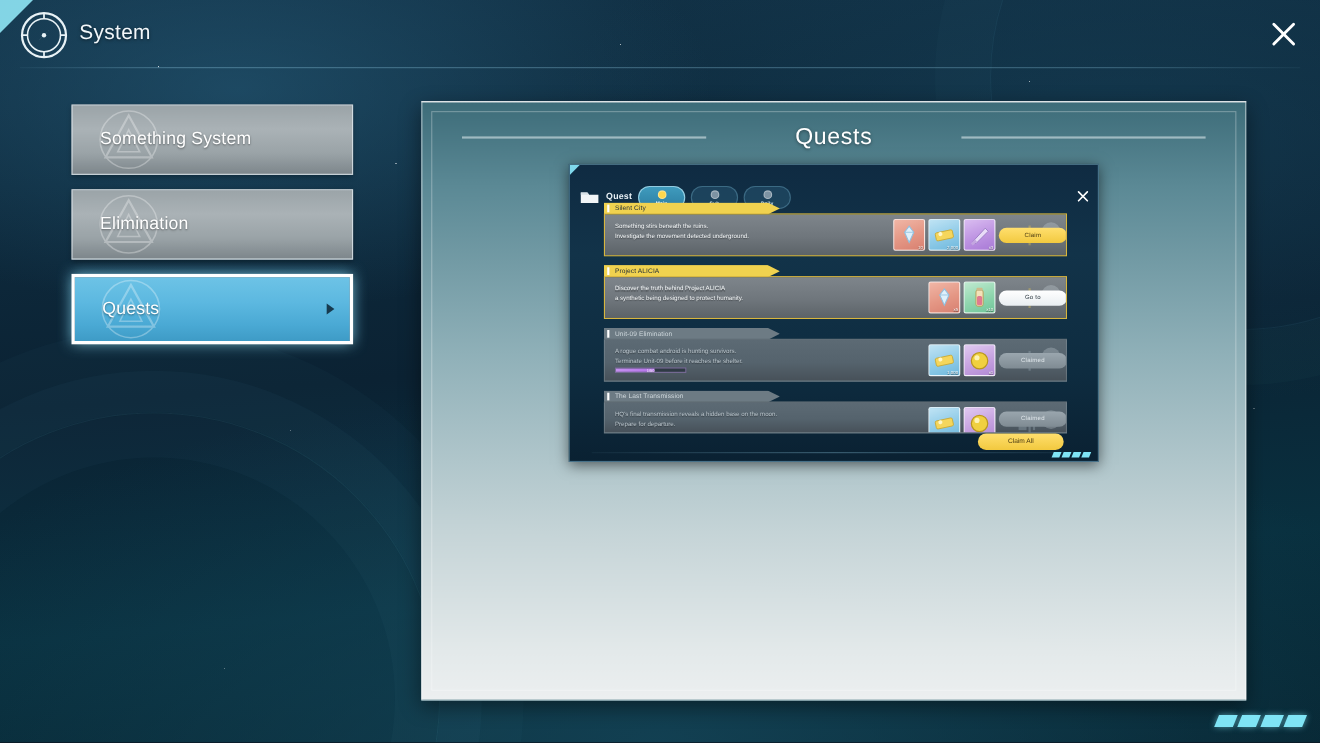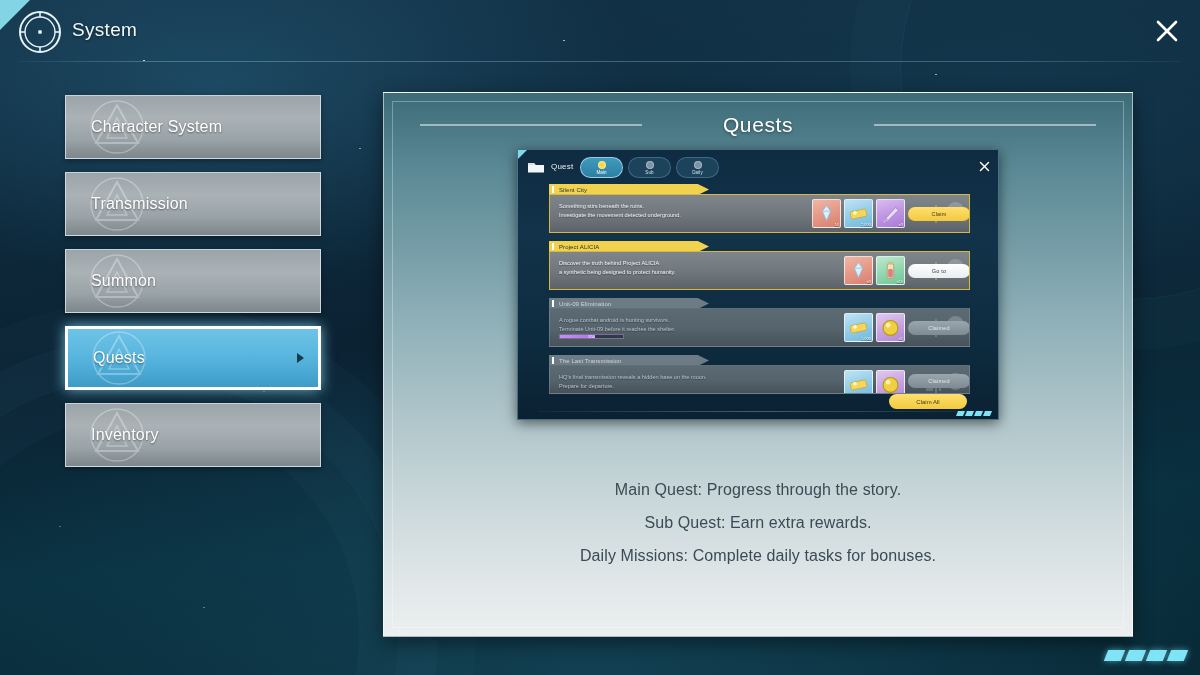--- a/index.html
+++ b/index.html
@@ -134,21 +134,21 @@
     position:absolute; left:133px; top:56px; width:482px; height:271px;
     background:linear-gradient(180deg,#0f2b42 0%, #123349 30%, #0e2c40 70%, #0a2132 100%);
     border:1px solid rgba(140,200,225,.45);
     box-shadow:0 3px 12px rgba(0,0,0,.55);
     overflow:hidden;
   }
   .qm-corner {
     position:absolute; left:0; top:0; width:0; height:0;
     border-left:9px solid #7fd8ec; border-bottom:9px solid transparent;
   }
-  .qm-head { position:absolute; left:0; top:4px; width:100%; height:27px; }
+  .qm-head { position:absolute; left:0; top:16px; width:100%; height:27px;font-weight:bold; }
   .qm-folder { position:absolute; left:9px; top:6px; width:18px; height:14px; }
   .qm-title {
     position:absolute; left:33px; top:8px;
     font-size:8px; color:#e7eff4; letter-spacing:.2px;
   }
   .qm-tabs { position:absolute; left:62px; top:3px; display:flex; gap:5px; }
   .qm-tab {
     width:43px; height:21px; border-radius:11px;
     background:rgba(30,70,96,.85); border:1px solid rgba(120,180,205,.35);
     display:flex; flex-direction:column; align-items:center; justify-content:center;
@@ -339,67 +339,47 @@
 
 
   <div class="side-item">
     <div class="mark">
       <svg width="62" height="58" viewBox="0 0 62 58">
         <circle cx="31" cy="29" r="26" fill="none" stroke="#ffffff" stroke-width="1.4"></circle>
         <path d="M31 7 L52 45 L10 45 Z" fill="none" stroke="#ffffff" stroke-width="2"></path>
         <path d="M31 20 L41 40 L21 40 Z" fill="none" stroke="#ffffff" stroke-width="1.4"></path>
       </svg>
     </div>
-    <div class="label">Character System</div>
+    <div class="label">Something System</div>
   </div>
 
   <div class="side-item">
     <div class="mark">
       <svg width="62" height="58" viewBox="0 0 62 58">
         <circle cx="31" cy="29" r="26" fill="none" stroke="#ffffff" stroke-width="1.4"></circle>
         <path d="M31 7 L52 45 L10 45 Z" fill="none" stroke="#ffffff" stroke-width="2"></path>
         <path d="M31 20 L41 40 L21 40 Z" fill="none" stroke="#ffffff" stroke-width="1.4"></path>
       </svg>
     </div>
-    <div class="label">Transmission</div>
+    <div class="label">Elimination</div>
   </div>
 
-  <div class="side-item">
-    <div class="mark">
-      <svg width="62" height="58" viewBox="0 0 62 58">
-        <circle cx="31" cy="29" r="26" fill="none" stroke="#ffffff" stroke-width="1.4"></circle>
-        <path d="M31 7 L52 45 L10 45 Z" fill="none" stroke="#ffffff" stroke-width="2"></path>
-        <path d="M31 20 L41 40 L21 40 Z" fill="none" stroke="#ffffff" stroke-width="1.4"></path>
-      </svg>
-    </div>
-    <div class="label">Summon</div>
-  </div>
 
   <div class="side-item active">
     <div class="mark">
       <svg width="62" height="58" viewBox="0 0 62 58">
         <circle cx="31" cy="29" r="26" fill="none" stroke="#ffffff" stroke-width="1.4"></circle>
         <path d="M31 7 L52 45 L10 45 Z" fill="none" stroke="#ffffff" stroke-width="2"></path>
         <path d="M31 20 L41 40 L21 40 Z" fill="none" stroke="#ffffff" stroke-width="1.4"></path>
       </svg>
     </div>
     <div class="label">Quests</div>
     <div class="arrow"></div>
   </div>
 
-  <div class="side-item">
-    <div class="mark">
-      <svg width="62" height="58" viewBox="0 0 62 58">
-        <circle cx="31" cy="29" r="26" fill="none" stroke="#ffffff" stroke-width="1.4"></circle>
-        <path d="M31 7 L52 45 L10 45 Z" fill="none" stroke="#ffffff" stroke-width="2"></path>
-        <path d="M31 20 L41 40 L21 40 Z" fill="none" stroke="#ffffff" stroke-width="1.4"></path>
-      </svg>
-    </div>
-    <div class="label">Inventory</div>
-  </div>
 
 </div>
 
 <div class="content">
   <div class="content-inner"></div>
 
   <div class="title-rule left"></div>
   <div class="panel-title">Quests</div>
   <div class="title-rule right"></div>
 
@@ -605,25 +585,20 @@
     <div class="claim-all">Claim All</div>
     <div class="qm-bottom-rule"></div>
     <div class="qm-chevrons">
       <i></i>
         <i></i>
         <i></i>
         <i></i>
     </div>
   </div>
 
-  <div class="desc-block">
-    <div class="desc-line">Main Quest: Progress through the story.</div>
-    <div class="desc-line">Sub Quest: Earn extra rewards.</div>
-    <div class="desc-line">Daily Missions: Complete daily tasks for bonuses.</div>
-  </div>
 </div>
 
 <div class="corner-chevrons">
   <i></i>
     <i></i>
     <i></i>
     <i></i>
 </div>
 
 </body></html>

